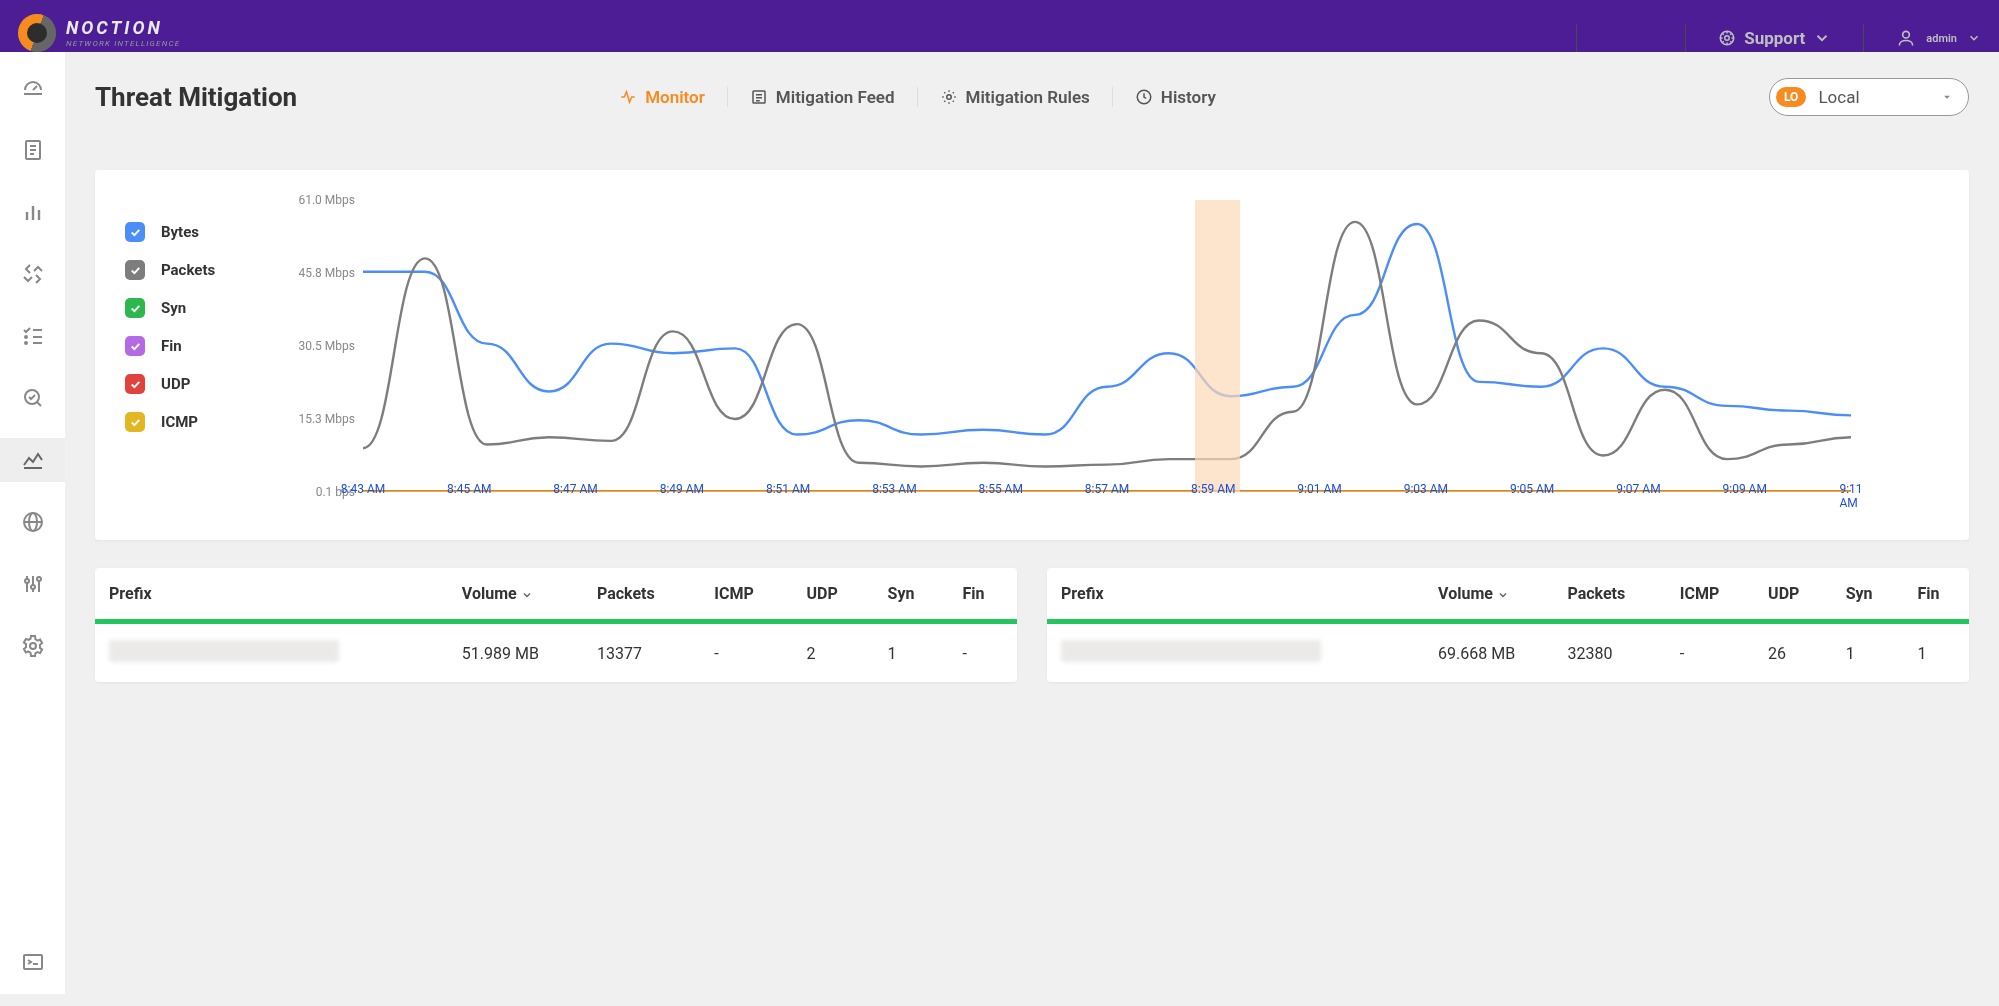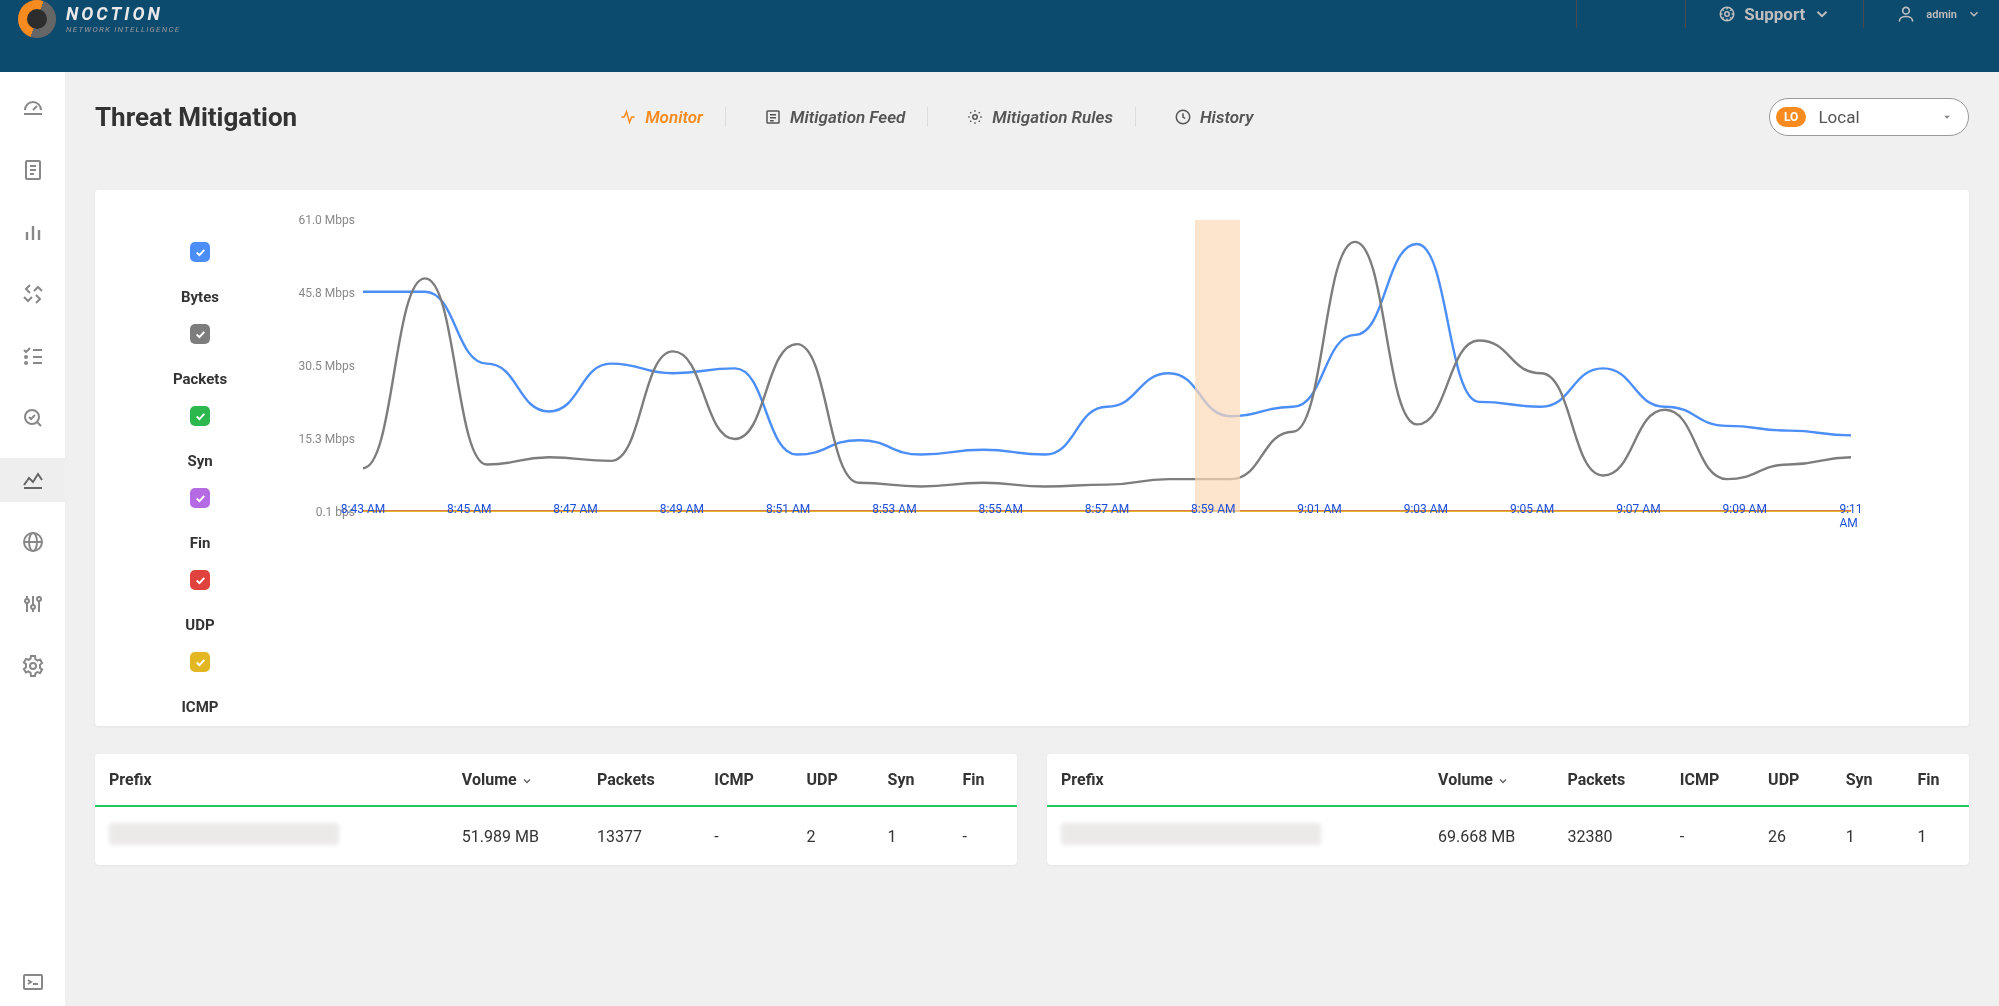--- a/index.html
+++ b/index.html
@@ -1,19 +1,19 @@
 <!DOCTYPE html>
 <html><head>
 <meta charset="utf-8">
 <style>
   * { box-sizing: border-box; margin: 0; padding: 0; }
   body { font-family: -apple-system, BlinkMacSystemFont, "Segoe UI", Roboto, Helvetica, Arial, sans-serif; background:#f0f0f0; color:#333; }
   
   
-  .topbar { height:72px; background:#0c4a6e; display:flex; align-items:flex-start; padding:0 18px; }
+  .topbar { height:52px; background:#4c1d95; display:flex; align-items:flex-end; padding:0 18px; }
   .logo-group { display:flex; align-items:center; gap:10px; }
   .logo-badge { width:38px; height:38px; border-radius:50%; background:#555; position:relative; overflow:hidden; }
   .logo-badge::before { content:""; position:absolute; inset:0; background: conic-gradient(from 200deg, #f78b1f 0 180deg, #666 180deg 360deg); }
   .logo-badge::after  { content:""; position:absolute; inset:9px; background:#2d2d2d; border-radius:50%; }
   .logo-text { color:#e8e8e8; font-weight:700; letter-spacing:3px; font-size:18px; line-height:1; font-style:italic; }
   .logo-sub  { color:#9a9a9a; font-size:8px; letter-spacing:1.2px; margin-top:2px; font-style:italic; }
   .top-spacer { flex:1; }
   .top-icons { display:flex; align-items:center; gap:22px; }
   .tb-divider { width:1px; height:28px; background:#4a4a4a; margin:0 10px; }
   .tb-btn { color:#bfbfbf; display:flex; align-items:center; gap:8px; font-size:15px; cursor:pointer; }
@@ -31,36 +31,36 @@
   .side-item { width:100%; height:44px; display:flex; align-items:center; justify-content:center; color:#888; cursor:pointer; }
   .side-item.active { background:#eeeeee; color:#666; }
   .side-item svg { width:24px; height:24px; }
   .side-gap { flex:1; }
 
   .main { flex:1; padding:26px 30px 0 30px; }
   
   
   .page-head { display:flex; align-items:center; gap:40px; }
   .page-title { font-size:26px; font-weight:700; color:#333; }
-  .tabs { display:flex; align-items:flex-start; gap:16px; margin-left:260px;font-style:italic; }
+  .tabs { display:flex; align-items:flex-start; gap:0; margin-left:260px; }
   .tab { display:flex; align-items:center; gap:8px; color:#555; font-weight:600; font-size:17px; padding:0 22px; border-right:1px solid #ddd; cursor:pointer; }
   .tab:last-child { border-right:none; }
   .tab.active { color:#f78b1f; }
   .tab svg { width:18px; height:18px; }
   .head-spacer { flex:1; }
   .scope-select { display:flex; align-items:center; gap:12px; border:1.5px solid #999; border-radius:22px; height:38px; padding:0 14px 0 6px; min-width:200px; cursor:pointer; background:#fff; }
   .scope-badge { background:#f78b1f; color:#fff; font-weight:700; font-size:12px; border-radius:12px; padding:3px 8px; }
   .scope-label { font-size:17px; color:#555; flex:1; }
   .scope-select .chev { color:#888; }
 
   
   .panel { background:#fff; border-radius:4px; box-shadow:0 1px 3px rgba(0,0,0,.05); margin-top:54px; padding:30px 30px 10px 30px; }
   .chart-wrap { display:flex; }
   .legend { width:150px; padding-top:22px; display:flex; flex-direction:column; gap:18px; }
-  .leg-item { display:flex; align-items:center; gap:26px; font-weight:700; color:#333; font-size:15px;flex-direction:column; }
+  .leg-item { display:flex; align-items:center; gap:16px; font-weight:700; color:#333; font-size:15px; }
   .chk { width:20px; height:20px; border-radius:5px; display:flex; align-items:center; justify-content:center; color:#fff; }
   .chk svg { width:13px; height:13px; }
   .chart-area { flex:1; position:relative; height:330px; }
   .y-left, .y-right { position:absolute; top:0; bottom:38px; width:80px; font-size:12px; color:#888; }
   .y-left  { left:0; text-align:center; }
   .y-right { right:0; text-align:left; }
   .y-left div, .y-right div { position:absolute; right:0; transform:translateY(-50%); }
   .y-right div { left:0; right:auto; }
   .plot { position:absolute; left:88px; right:88px; top:0; bottom:38px; }
   .x-axis { position:absolute; left:88px; right:88px; bottom:16px; height:32px; display:flex; justify-content:space-between; font-size:12px; color:#1d4ed8; }
@@ -69,21 +69,21 @@
 
   
   .bottom { display:flex; gap:30px; margin-top:28px; }
   .half { flex:1; min-width:0; }
   .sub-head { display:flex; align-items:center; justify-content:space-between; margin-bottom:14px; }
   .sub-title { font-size:22px; font-weight:700; color:#333; }
   .reset-btn { background:#c9c9c9; color:#555; font-weight:700; font-size:12px; letter-spacing:.5px; border:none; border-radius:20px; padding:8px 20px; cursor:pointer; }
   .timestamp { color:#555; font-size:17px; }
   .tbl { width:100%; background:#fff; border-radius:4px; box-shadow:0 1px 3px rgba(0,0,0,.05); border-collapse:collapse; table-layout:auto; }
   .tbl th, .tbl td { text-align:left; padding:16px 14px; font-size:16px; color:#333; white-space:nowrap; }
-  .tbl th { font-weight:700; border-bottom:2px solid #22c55e; }
+  .tbl th { font-weight:700; border-bottom:5px solid #22c55e; }
   .tbl th .chev { width:12px; height:12px; color:#666; margin-left:4px; vertical-align:middle; }
   .blur-cell { display:inline-block; width:230px; height:22px; background:#eceae8; border-radius:3px; filter:blur(2px); }
 </style>
 </head>
 <body>
 
 <div class="topbar">
   <div class="logo-group">
     <div class="logo-badge"></div>
     <div>

